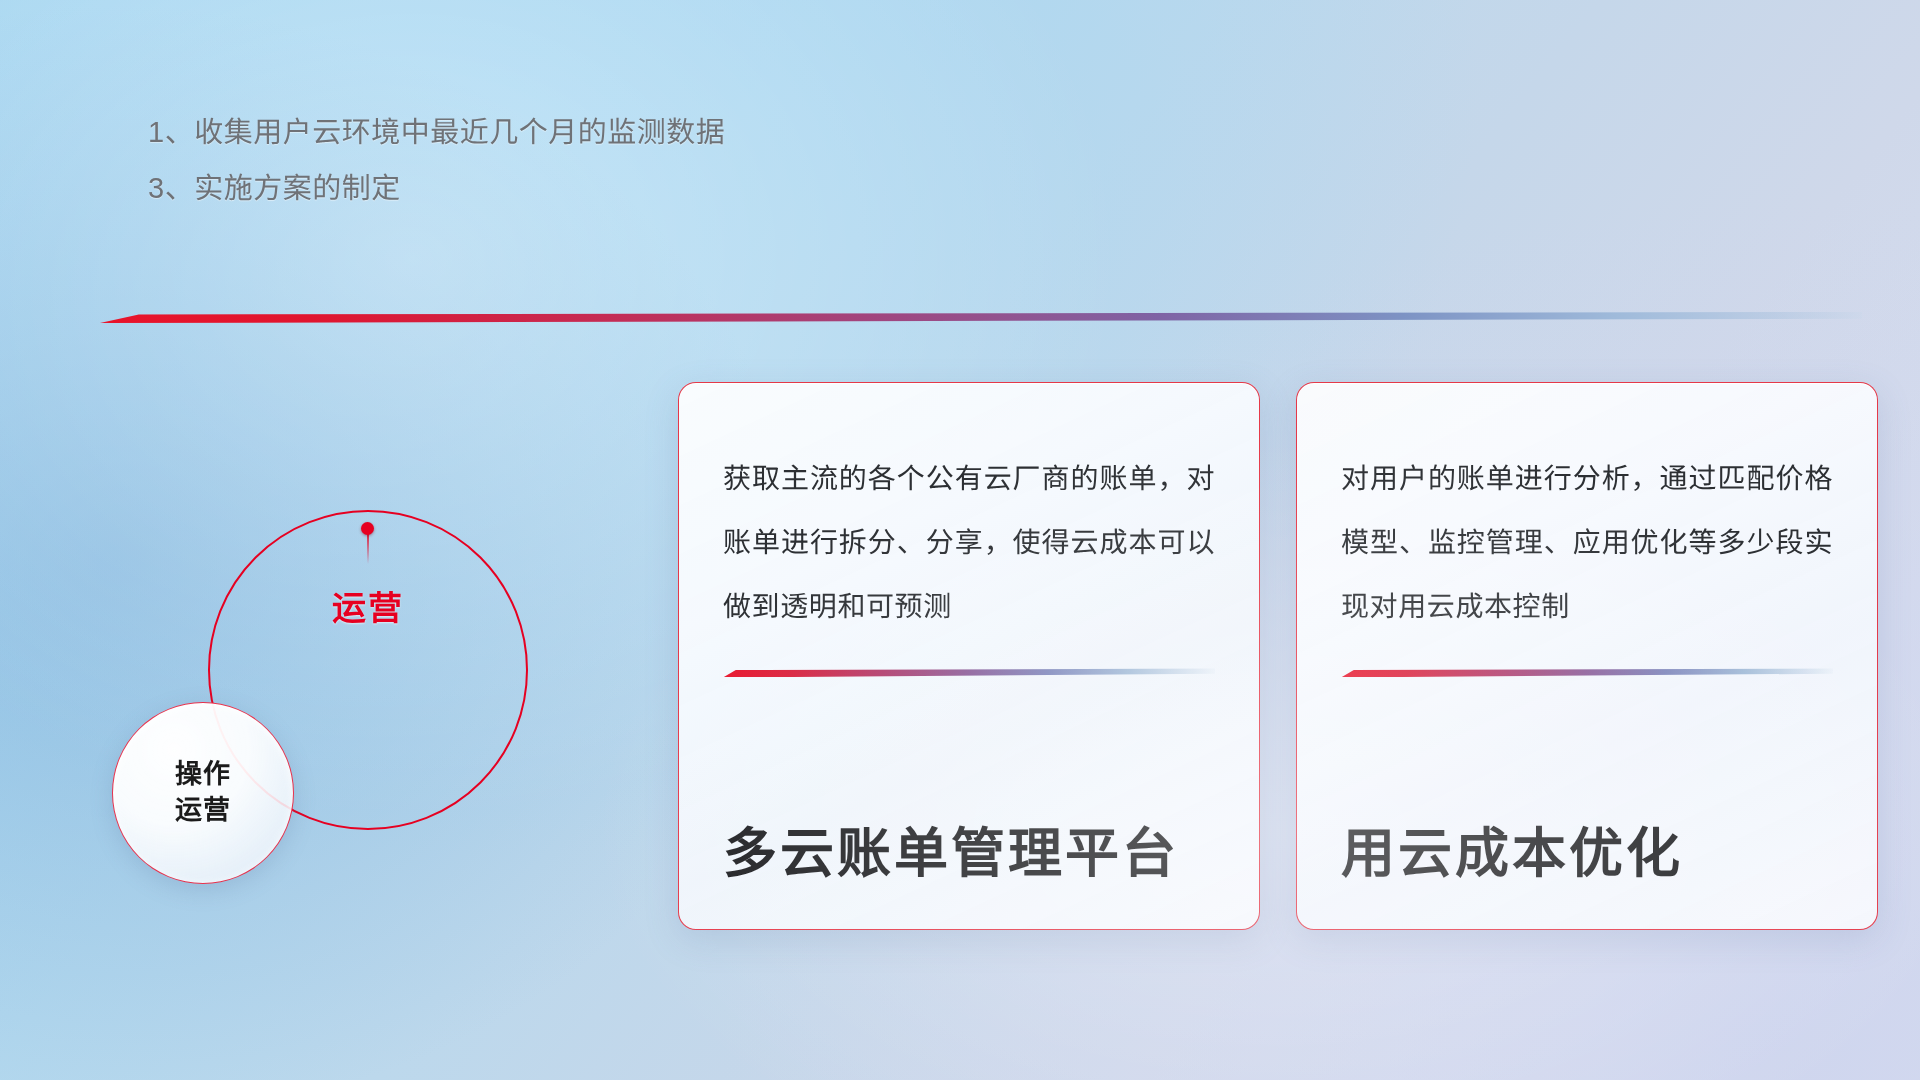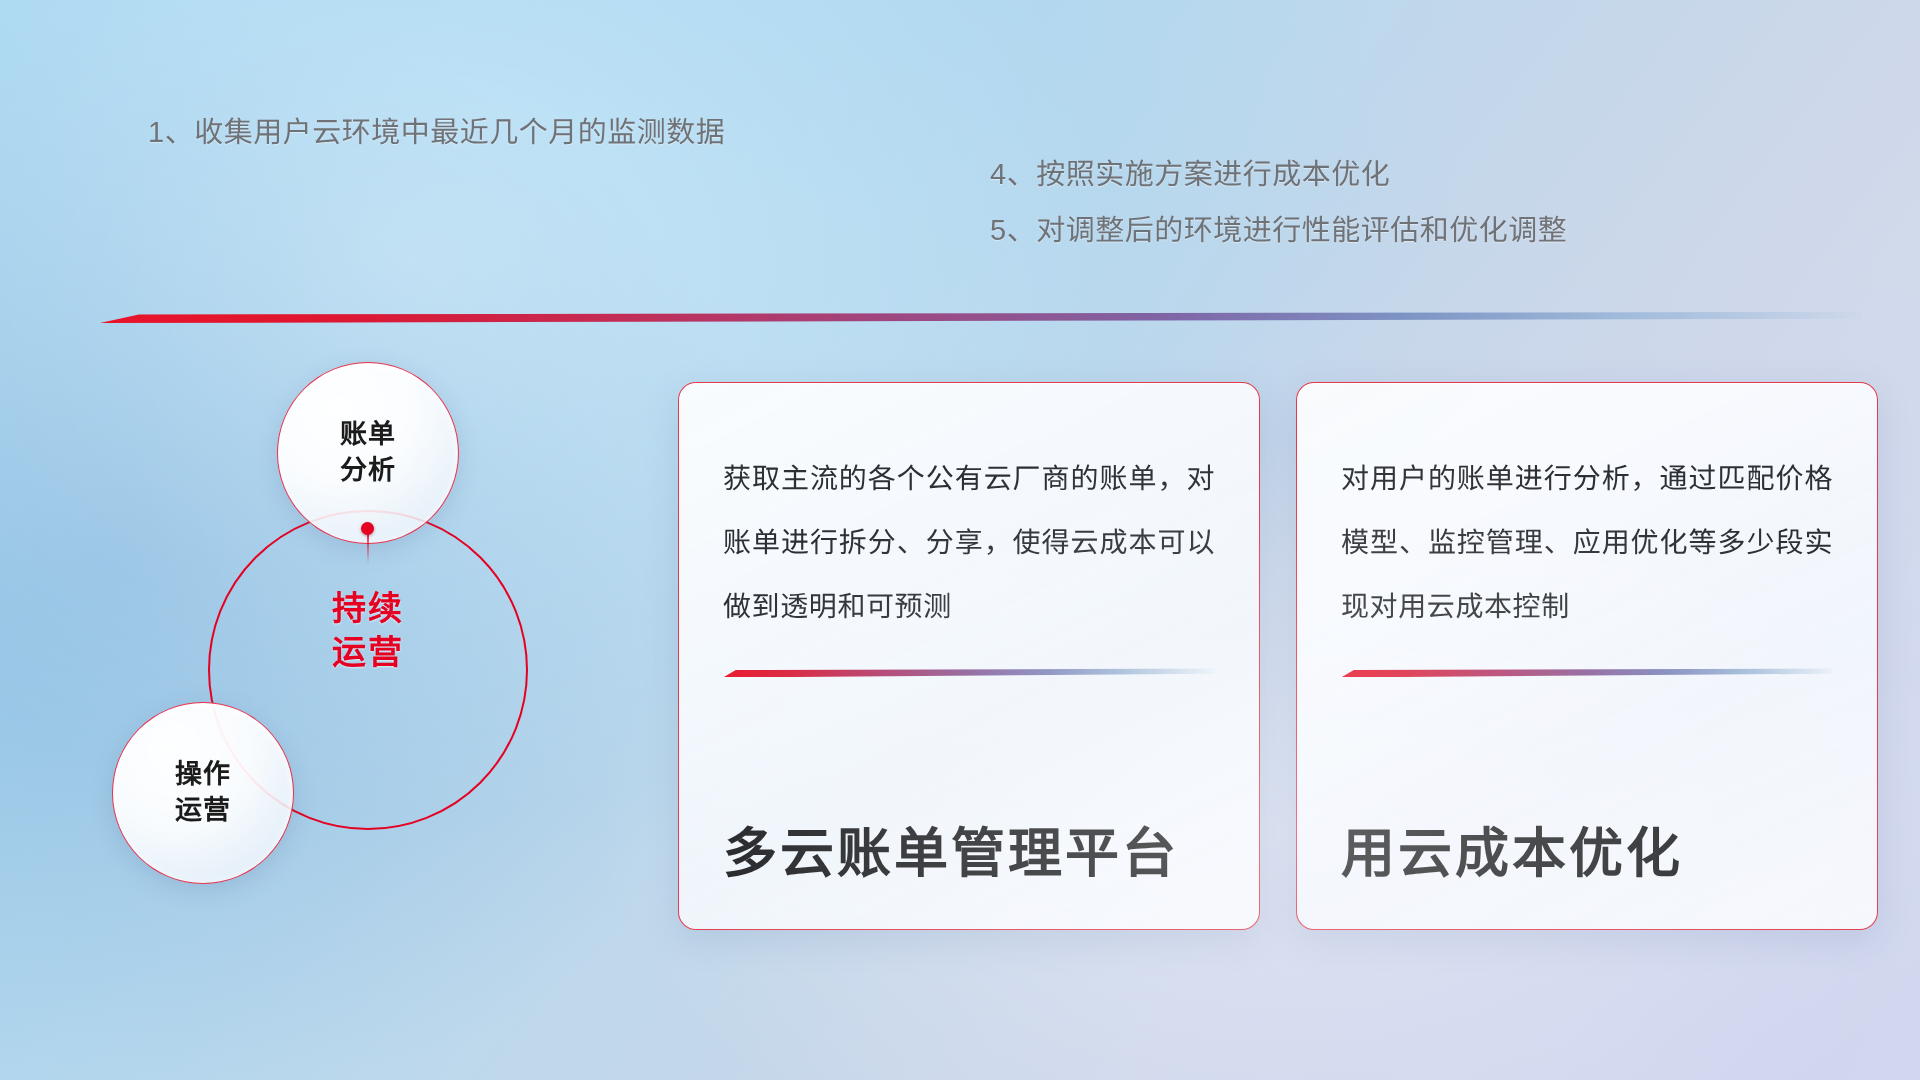--- a/index.html
+++ b/index.html
@@ -236,46 +236,38 @@
 </style>
 </head>
 <body>
 
 <div id="slide">
 
   <div class="steps">
 
     <div class="steps-col left">
       <div class="step-line">1、收集用户云环境中最近几个月的监测数据</div>
-    </div>
-
-    <div class="steps-col right">
-      <div class="step-line">4、按照实施方案进行成本优化</div>
-      <div class="step-line">5、对调整后的环境进行性能评估和优化调整</div>
-    </div>
+      <div class="step-line">3、实施方案的制定</div>
+    </div>
+
 
   </div>
 
   <div class="top-divider">
     <div class="wedge"></div>
   </div>
 
   <div class="diagram">
 
     <div class="ring"></div>
 
     <div class="center-label">
-      <span>持续</span>
       <span>运营</span>
     </div>
 
-    <div class="bubble top">
-      <span>账单</span>
-      <span>分析</span>
-    </div>
 
     <div class="bubble bleft">
       <span>操作</span>
       <span>运营</span>
     </div>
 
 
     <div class="node-stem s1"></div>
 
     <div class="node-dot d1"></div>

